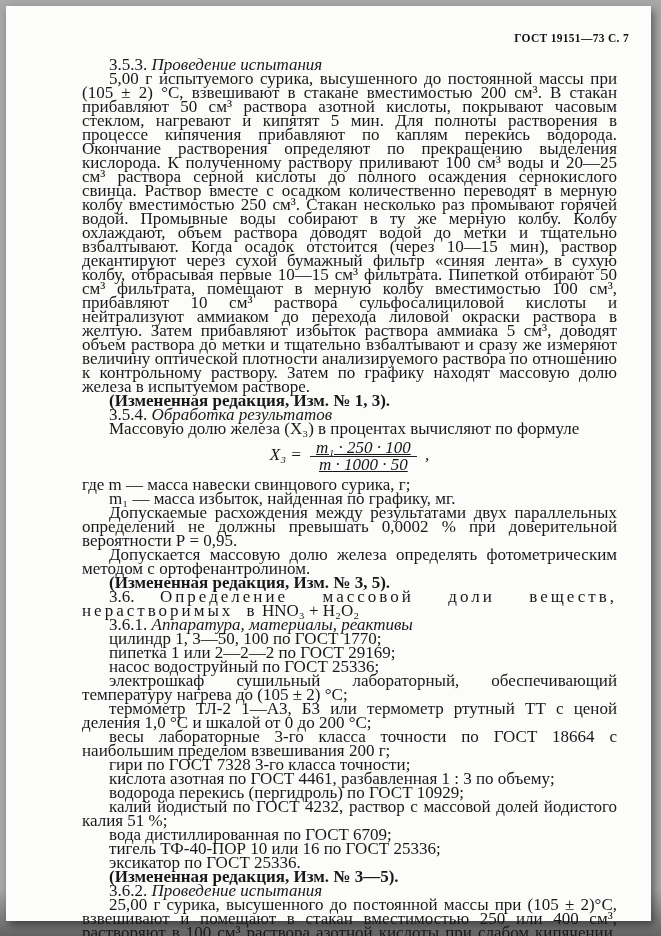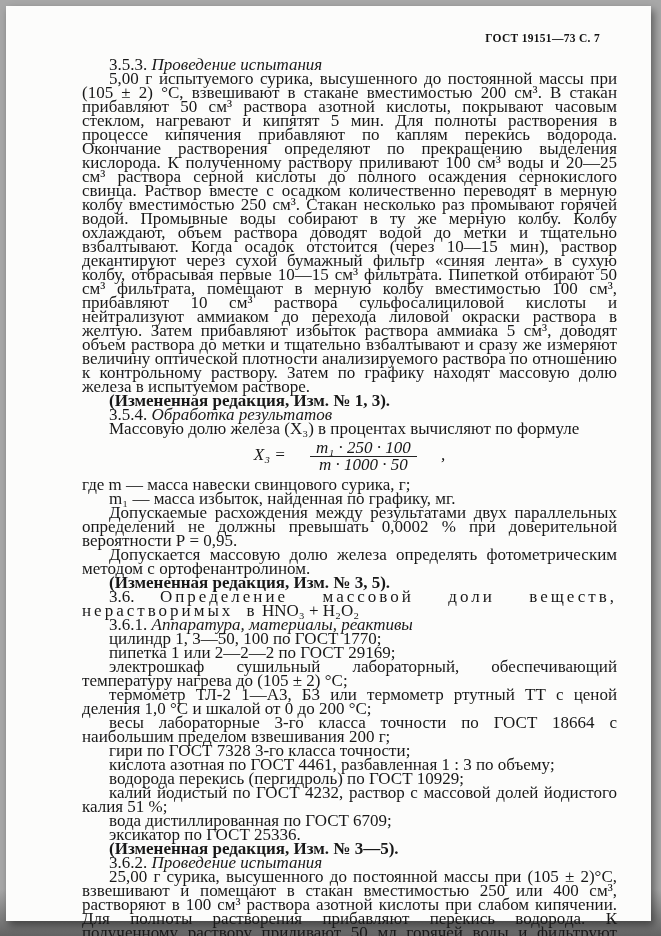--- a/index.html
+++ b/index.html
@@ -14,38 +14,38 @@
     background: linear-gradient(180deg, #a8a8a8 0%, #a8a8a8 95%, #636363 100%);
     overflow: hidden;
   }
   .page {
     position: absolute; left: 6px; top: 6px;
     width: 645px; height: 915px;
     background: #fcfcfb;
     box-shadow: 3px 4px 8px rgba(0,0,0,0.45);
   }
   .header {
-    position: absolute; top: 26px; right: 51px;
+    position: absolute; top: 26px; right: 22px;
     font-weight: bold; font-size: 11.5px; color: #121212;
     letter-spacing: 0.3px;
   }
   .content {
     position: absolute; left: 76px; top: 52px; width: 535px;
     font-size: 17px; line-height: 14px; color: #181818;
     text-align: justify;
   }
   .content p { margin: 0; text-indent: 27px; }
   .content p.noindent { text-indent: 0; }
   .bold { font-weight: bold; }
   .sparse { letter-spacing: 3px; word-spacing: 6px; }
   .formula {
     text-indent: 0; text-align: center;
     margin: 5px 0 6px; font-style: italic;
   }
-  .frac { display: inline-block; vertical-align: middle; text-align: center; margin: 0 20px; }
+  .frac { display: inline-block; vertical-align: middle; text-align: center; margin: 0 4px; text-decoration: underline; }
   .frac .num { display: block; padding: 0 6px 1px; border-bottom: 1px solid #222; }
   .frac .den { display: block; padding-top: 1px; }
 </style>
 </head>
 <body>
 
 <div class="scan">
   <div class="page">
 
     <div class="header">ГОСТ 19151—73 С. 7</div>
@@ -83,28 +83,30 @@
 
       <p><span>3.6.</span>
         <span class="sparse">Определение массовой доли веществ, нерастворимых в</span>
         <span>HNO₃ + H₂O₂</span></p>
 
       <p><span>3.6.1.</span>
         <i>Аппаратура, материалы, реактивы</i></p>
 
       <p>цилиндр 1, 3—50, 100 по ГОСТ 1770;</p>
       <p>пипетка 1 или 2—2—2 по ГОСТ 29169;</p>
+      <p>насос водоструйный по ГОСТ 25336;</p>
       <p>электрошкаф сушильный лабораторный, обеспечивающий температуру нагрева до (105 ± 2) °С;</p>
       <p>термометр ТЛ-2 1—А3, Б3 или термометр ртутный ТТ с ценой деления 1,0 °С и шкалой от 0 до 200 °С;</p>
       <p>весы лабораторные 3-го класса точности по ГОСТ 18664 с наибольшим пределом взвешивания 200 г;</p>
       <p>гири по ГОСТ 7328 3-го класса точности;</p>
       <p>кислота азотная по ГОСТ 4461, разбавленная 1 : 3 по объему;</p>
       <p>водорода перекись (пергидроль) по ГОСТ 10929;</p>
       <p>калий йодистый по ГОСТ 4232, раствор с массовой долей йодистого калия 51 %;</p>
       <p>вода дистиллированная по ГОСТ 6709;</p>
+      <p>тигель ТФ-40-ПОР 10 или 16 по ГОСТ 25336;</p>
       <p>эксикатор по ГОСТ 25336.</p>
 
       <p class="bold">(Измененная редакция, Изм. № 3—5).</p>
 
       <p><span>3.6.2.</span>
         <i>Проведение испытания</i></p>
 
       <p>25,00 г сурика, высушенного до постоянной массы при (105 ± 2)°С, взвешивают и помещают в стакан вместимостью 250 или 400 см³, растворяют в 100 см³ раствора азотной кислоты при слабом кипячении. Для полноты растворения прибавляют перекись водорода. К полученному раствору приливают 50 мл горячей воды и фильтруют через тигель, предварительно высушенный до постоянной массы и взвешенный с точностью до четвертого десятичного знака. Нерастворившийся остаток из стакана количественно переносят в этот тигель и тщательно промывают горячей водой.</p>
 
     </div>

